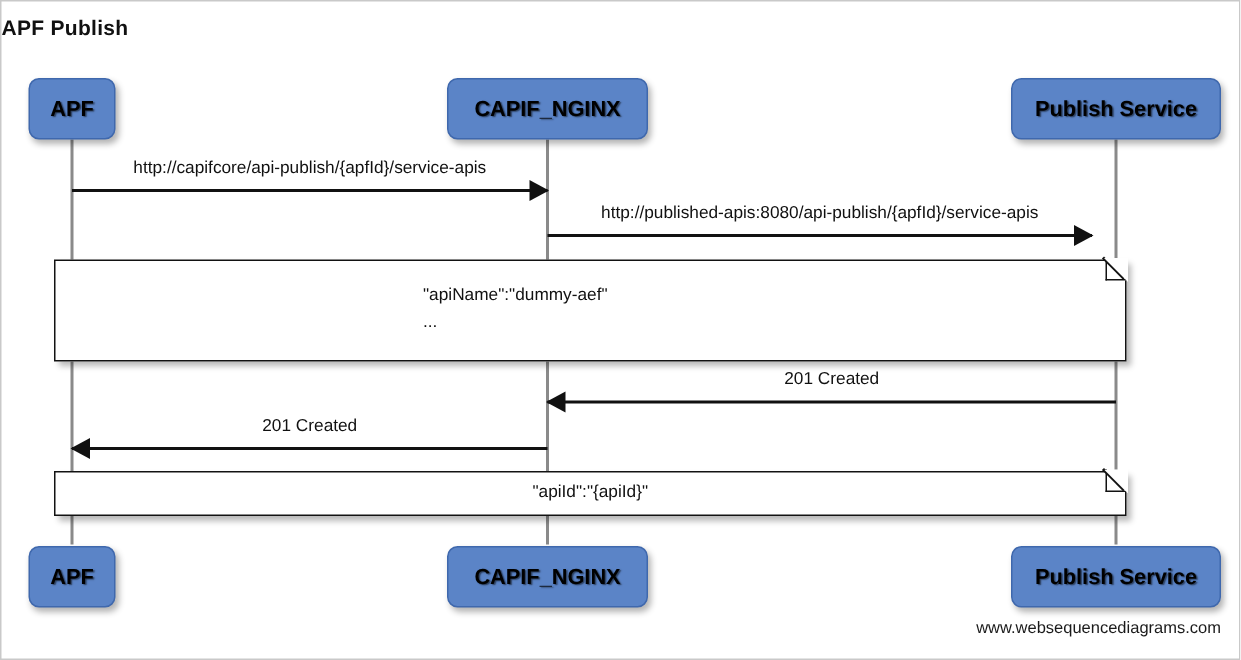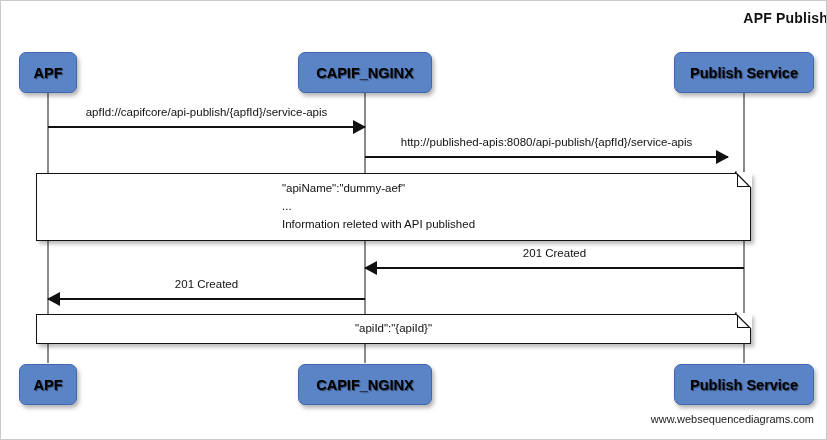--- a/index.html
+++ b/index.html
@@ -19,21 +19,21 @@
     border: 1px solid #c9c9c9;
     box-sizing: border-box;
     overflow: hidden;
   }
   
   #diagram-title {
     position: absolute;
     left: 0;
     top: 9px;
     width: 827px;
-    text-align: right;
+    text-align: left;
     font-size: 14px;
     font-weight: bold;
     color: #111111;
     letter-spacing: 0.2px;
   }
   
   .actor-box {
     position: absolute;
     height: 41px;
     border-radius: 7px;
@@ -176,35 +176,34 @@
     <span class="actor-label">APF</span>
   </div>
   <div class="actor-box" style="left:297px; top:51px; width:134px;">
     <span class="actor-label">CAPIF_NGINX</span>
   </div>
   <div class="actor-box" style="left:673px; top:51px; width:140px;">
     <span class="actor-label">Publish Service</span>
   </div>
 
   <div class="msg to-right" style="left:47px; top:118px; width:317px;">
-    <span class="msg-label">apfId://capifcore/api-publish/{apfId}/service-apis</span>
+    <span class="msg-label">http://capifcore/api-publish/{apfId}/service-apis</span>
     <span class="msg-line"></span>
     <span class="arrow-head"></span>
   </div>
 
   <div class="msg to-right" style="left:364px; top:148px; width:363px;">
     <span class="msg-label">http://published-apis:8080/api-publish/{apfId}/service-apis</span>
     <span class="msg-line"></span>
     <span class="arrow-head"></span>
   </div>
 
   <div class="note note-left" style="left:35px; top:172px; width:715px; height:68px;">
     <span class="note-line">"apiName":"dummy-aef"</span>
     <span class="note-line">...</span>
-    <span class="note-line">Information releted with API published</span>
     <span class="fold"></span>
     <span class="fold-mask"></span>
   </div>
 
   <div class="msg to-left" style="left:364px; top:259px; width:379px;">
     <span class="msg-label">201 Created</span>
     <span class="msg-line"></span>
     <span class="arrow-head"></span>
   </div>
 

